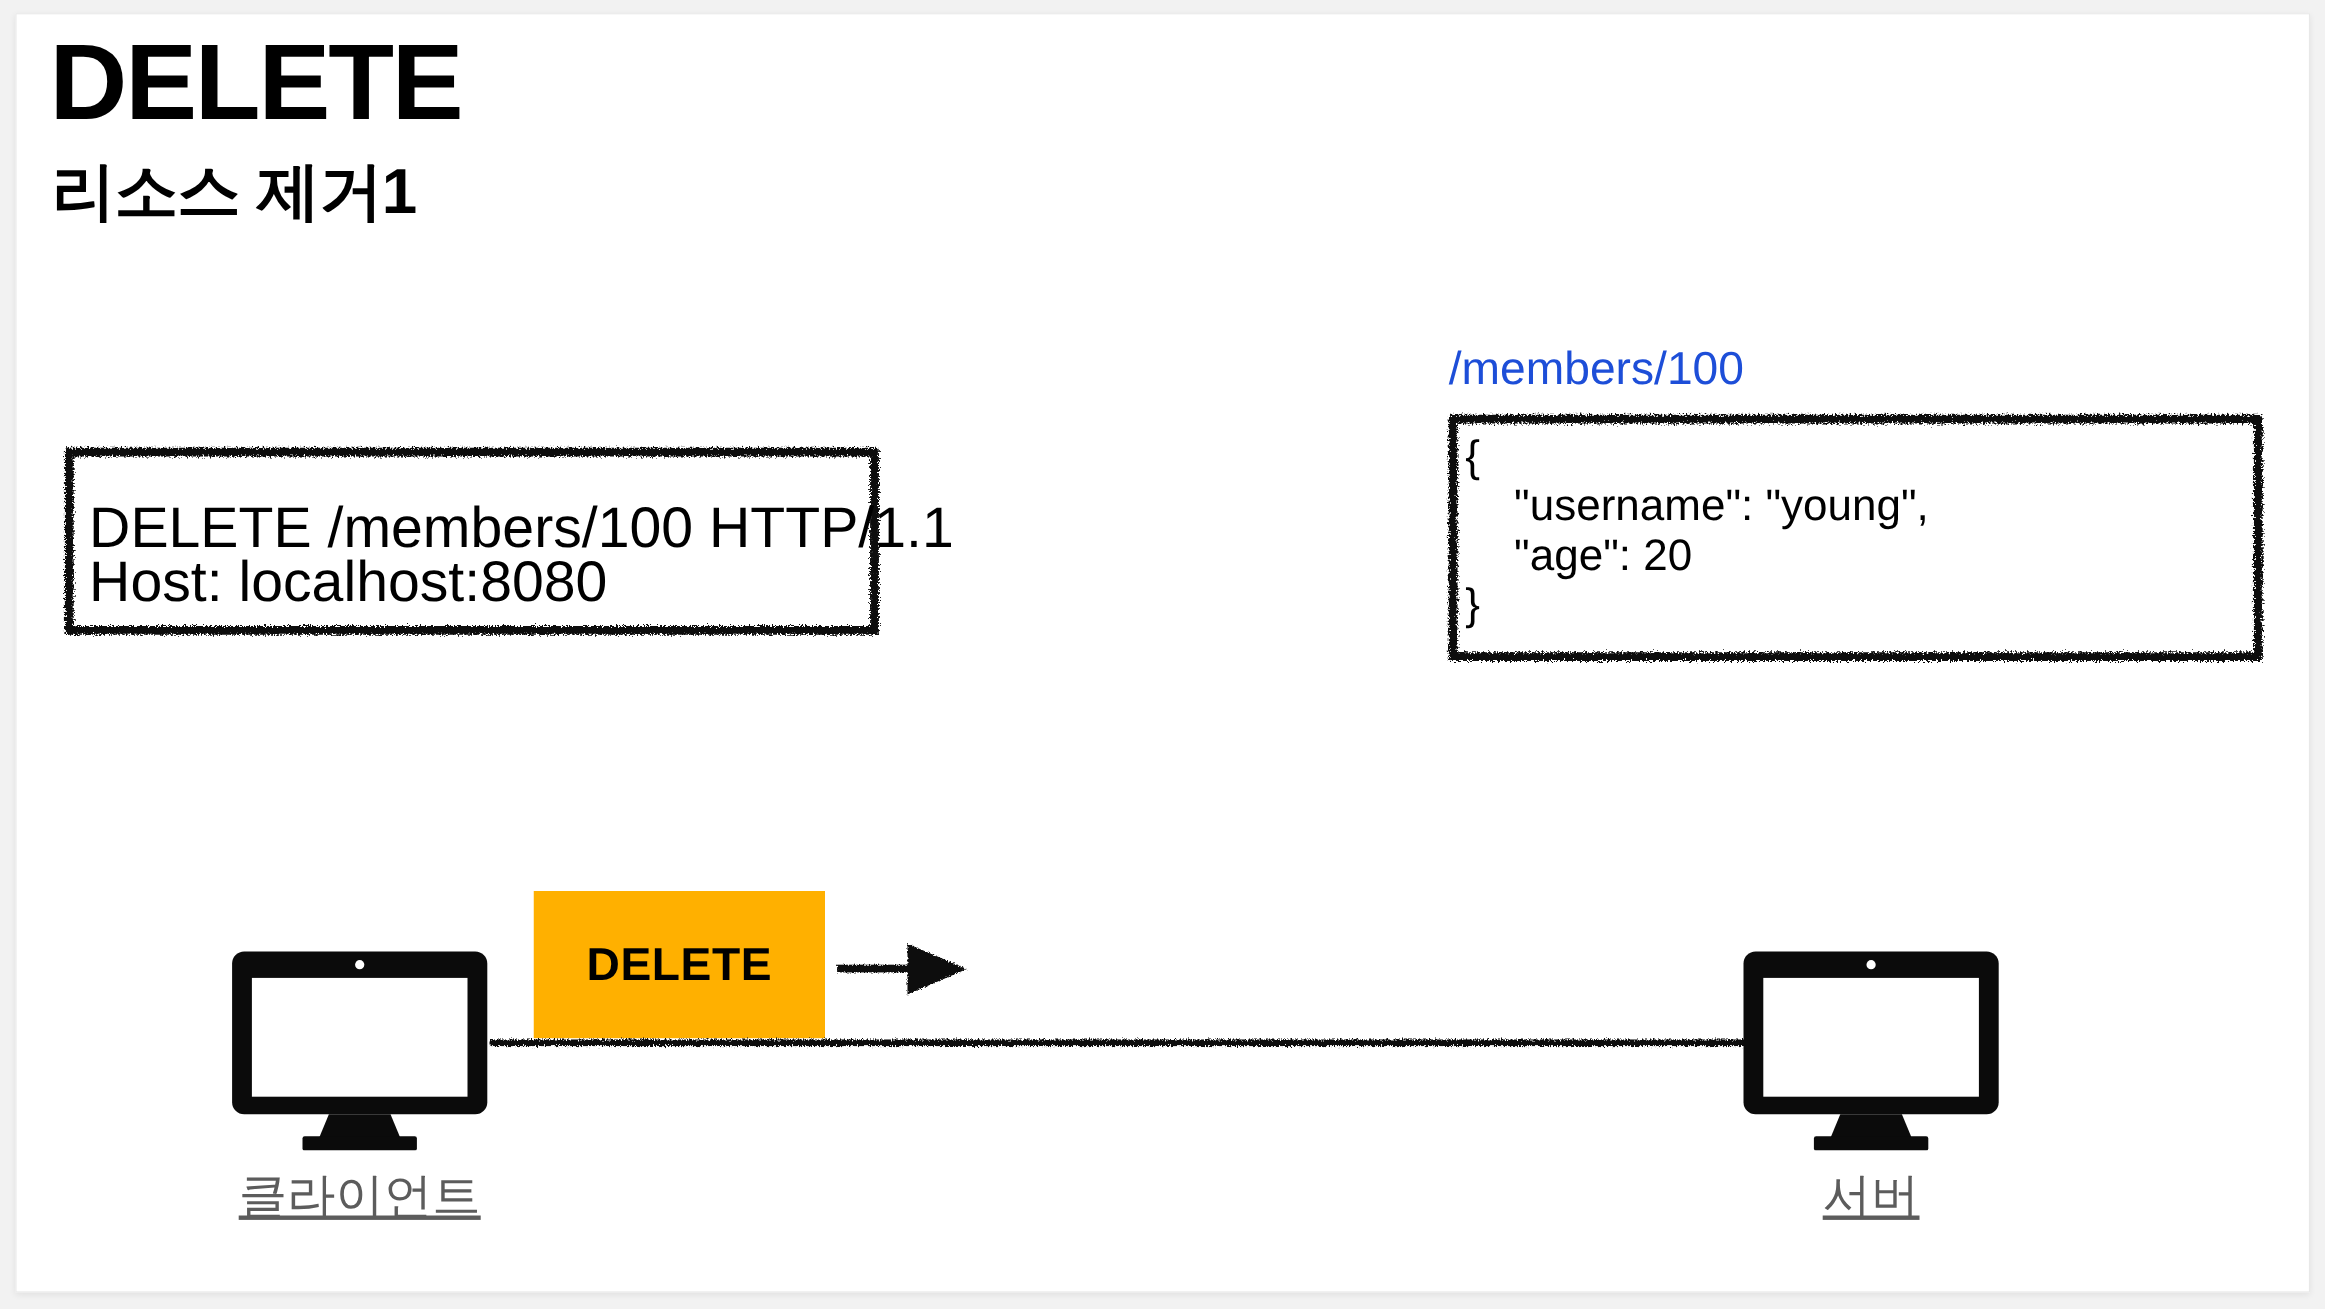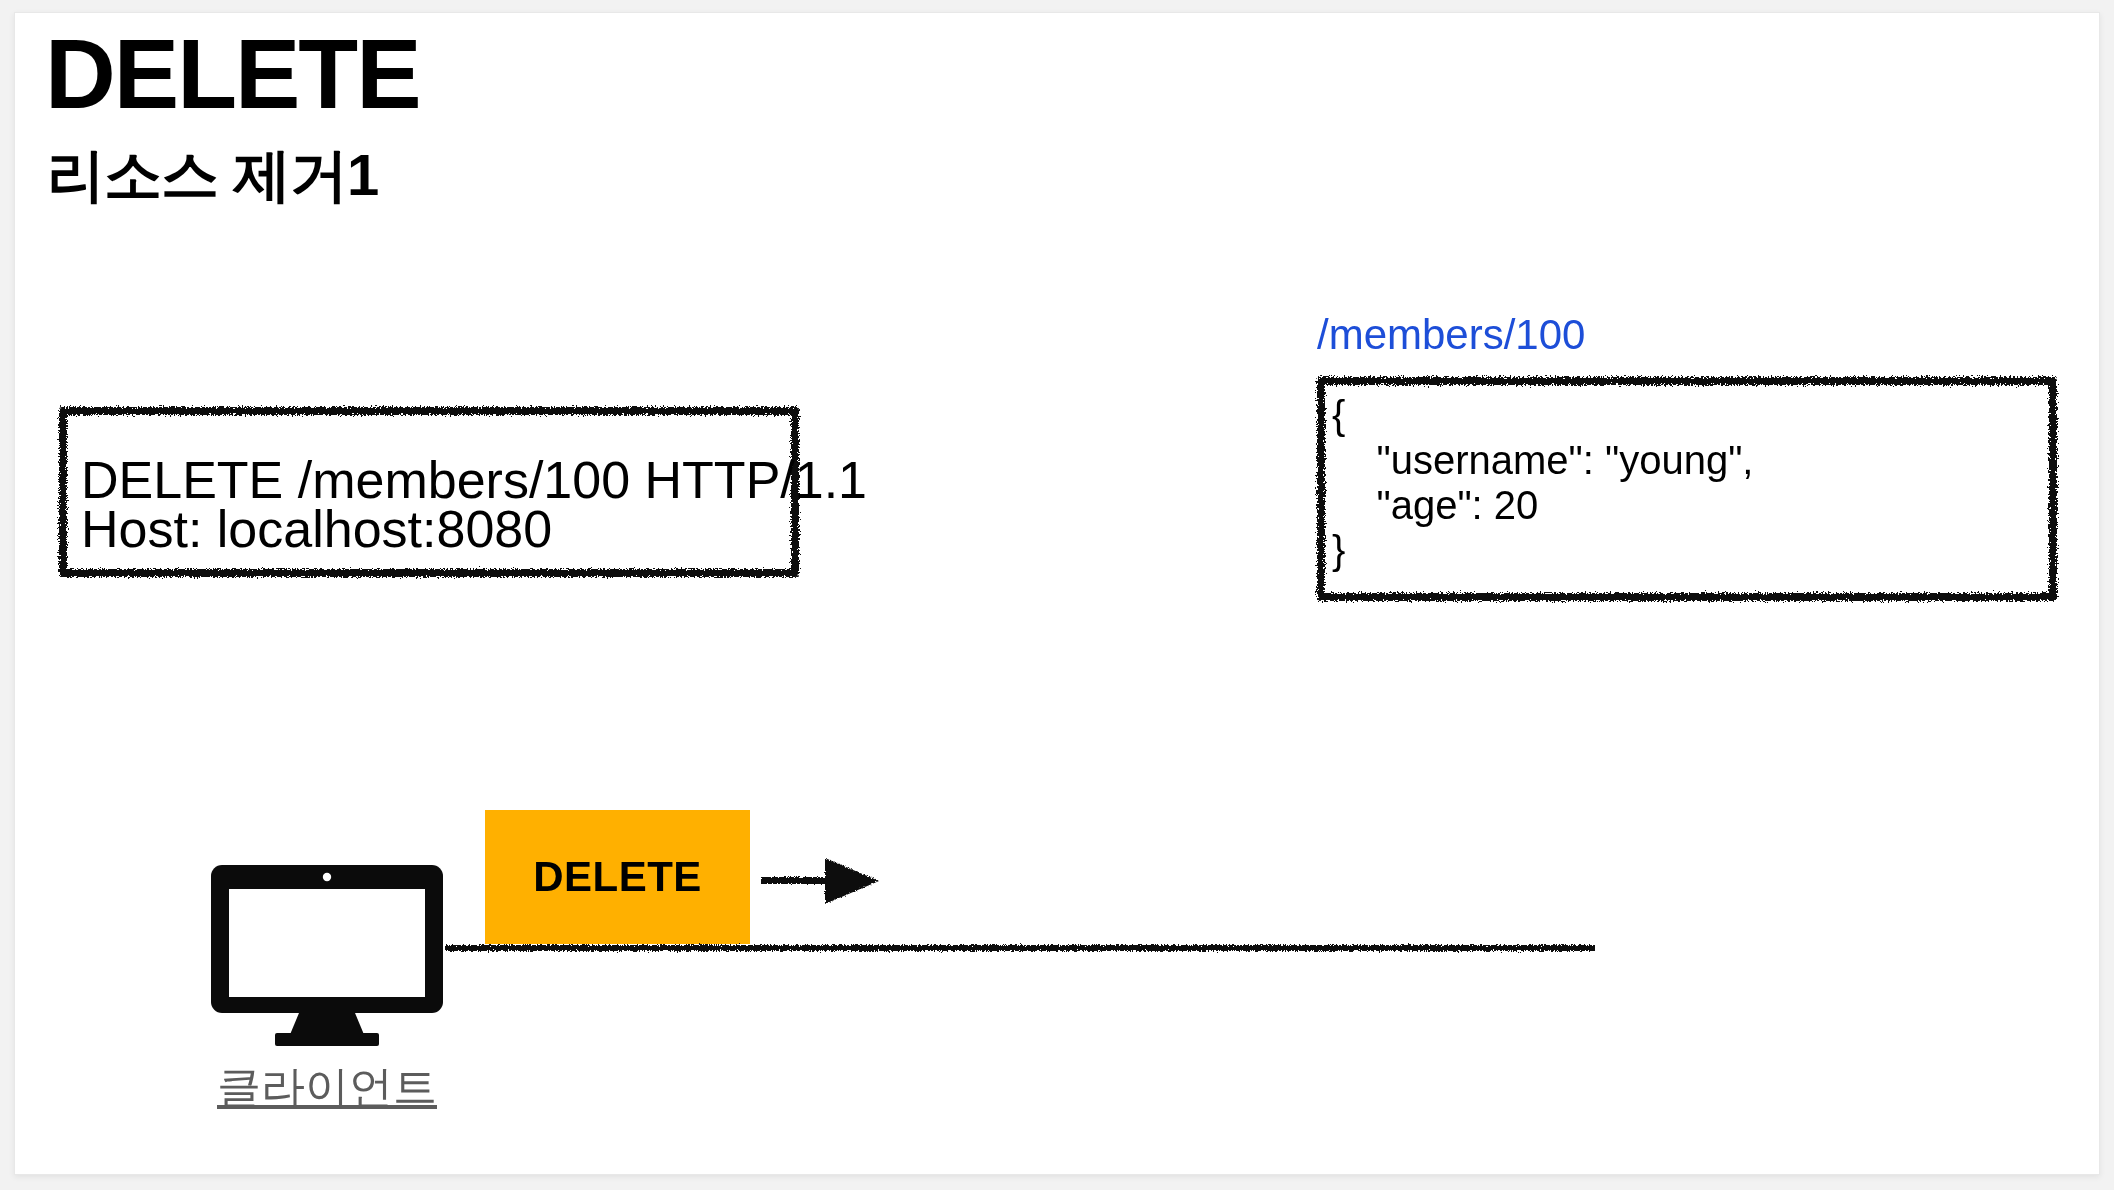--- a/index.html
+++ b/index.html
@@ -259,15 +259,25 @@
       <svg class="monitor" width="240" height="185" viewBox="0 0 240 185">
         <rect x="4" y="4" width="232" height="148" rx="11" ry="11" fill="#0b0b0b"></rect>
         <rect x="22" y="28" width="196" height="108" fill="#ffffff"></rect>
         <circle cx="120" cy="16" r="4.2" fill="#ffffff"></circle>
         <path d="M 92 152 L 148 152 L 158 176 L 82 176 Z" fill="#0b0b0b"></path>
         <rect x="68" y="172" width="104" height="13" rx="2" fill="#0b0b0b"></rect>
       </svg>
       <span class="node-label">클라이언트</span>
     </div>
 
+    <div class="node" id="server-node">
+      <svg class="monitor" width="240" height="185" viewBox="0 0 240 185">
+        <rect x="4" y="4" width="232" height="148" rx="11" ry="11" fill="#0b0b0b"></rect>
+        <rect x="22" y="28" width="196" height="108" fill="#ffffff"></rect>
+        <circle cx="120" cy="16" r="4.2" fill="#ffffff"></circle>
+        <path d="M 92 152 L 148 152 L 158 176 L 82 176 Z" fill="#0b0b0b"></path>
+        <rect x="68" y="172" width="104" height="13" rx="2" fill="#0b0b0b"></rect>
+      </svg>
+      <span class="node-label">서버</span>
+    </div>
 
   </div>
 </div>
 
 </body></html>

